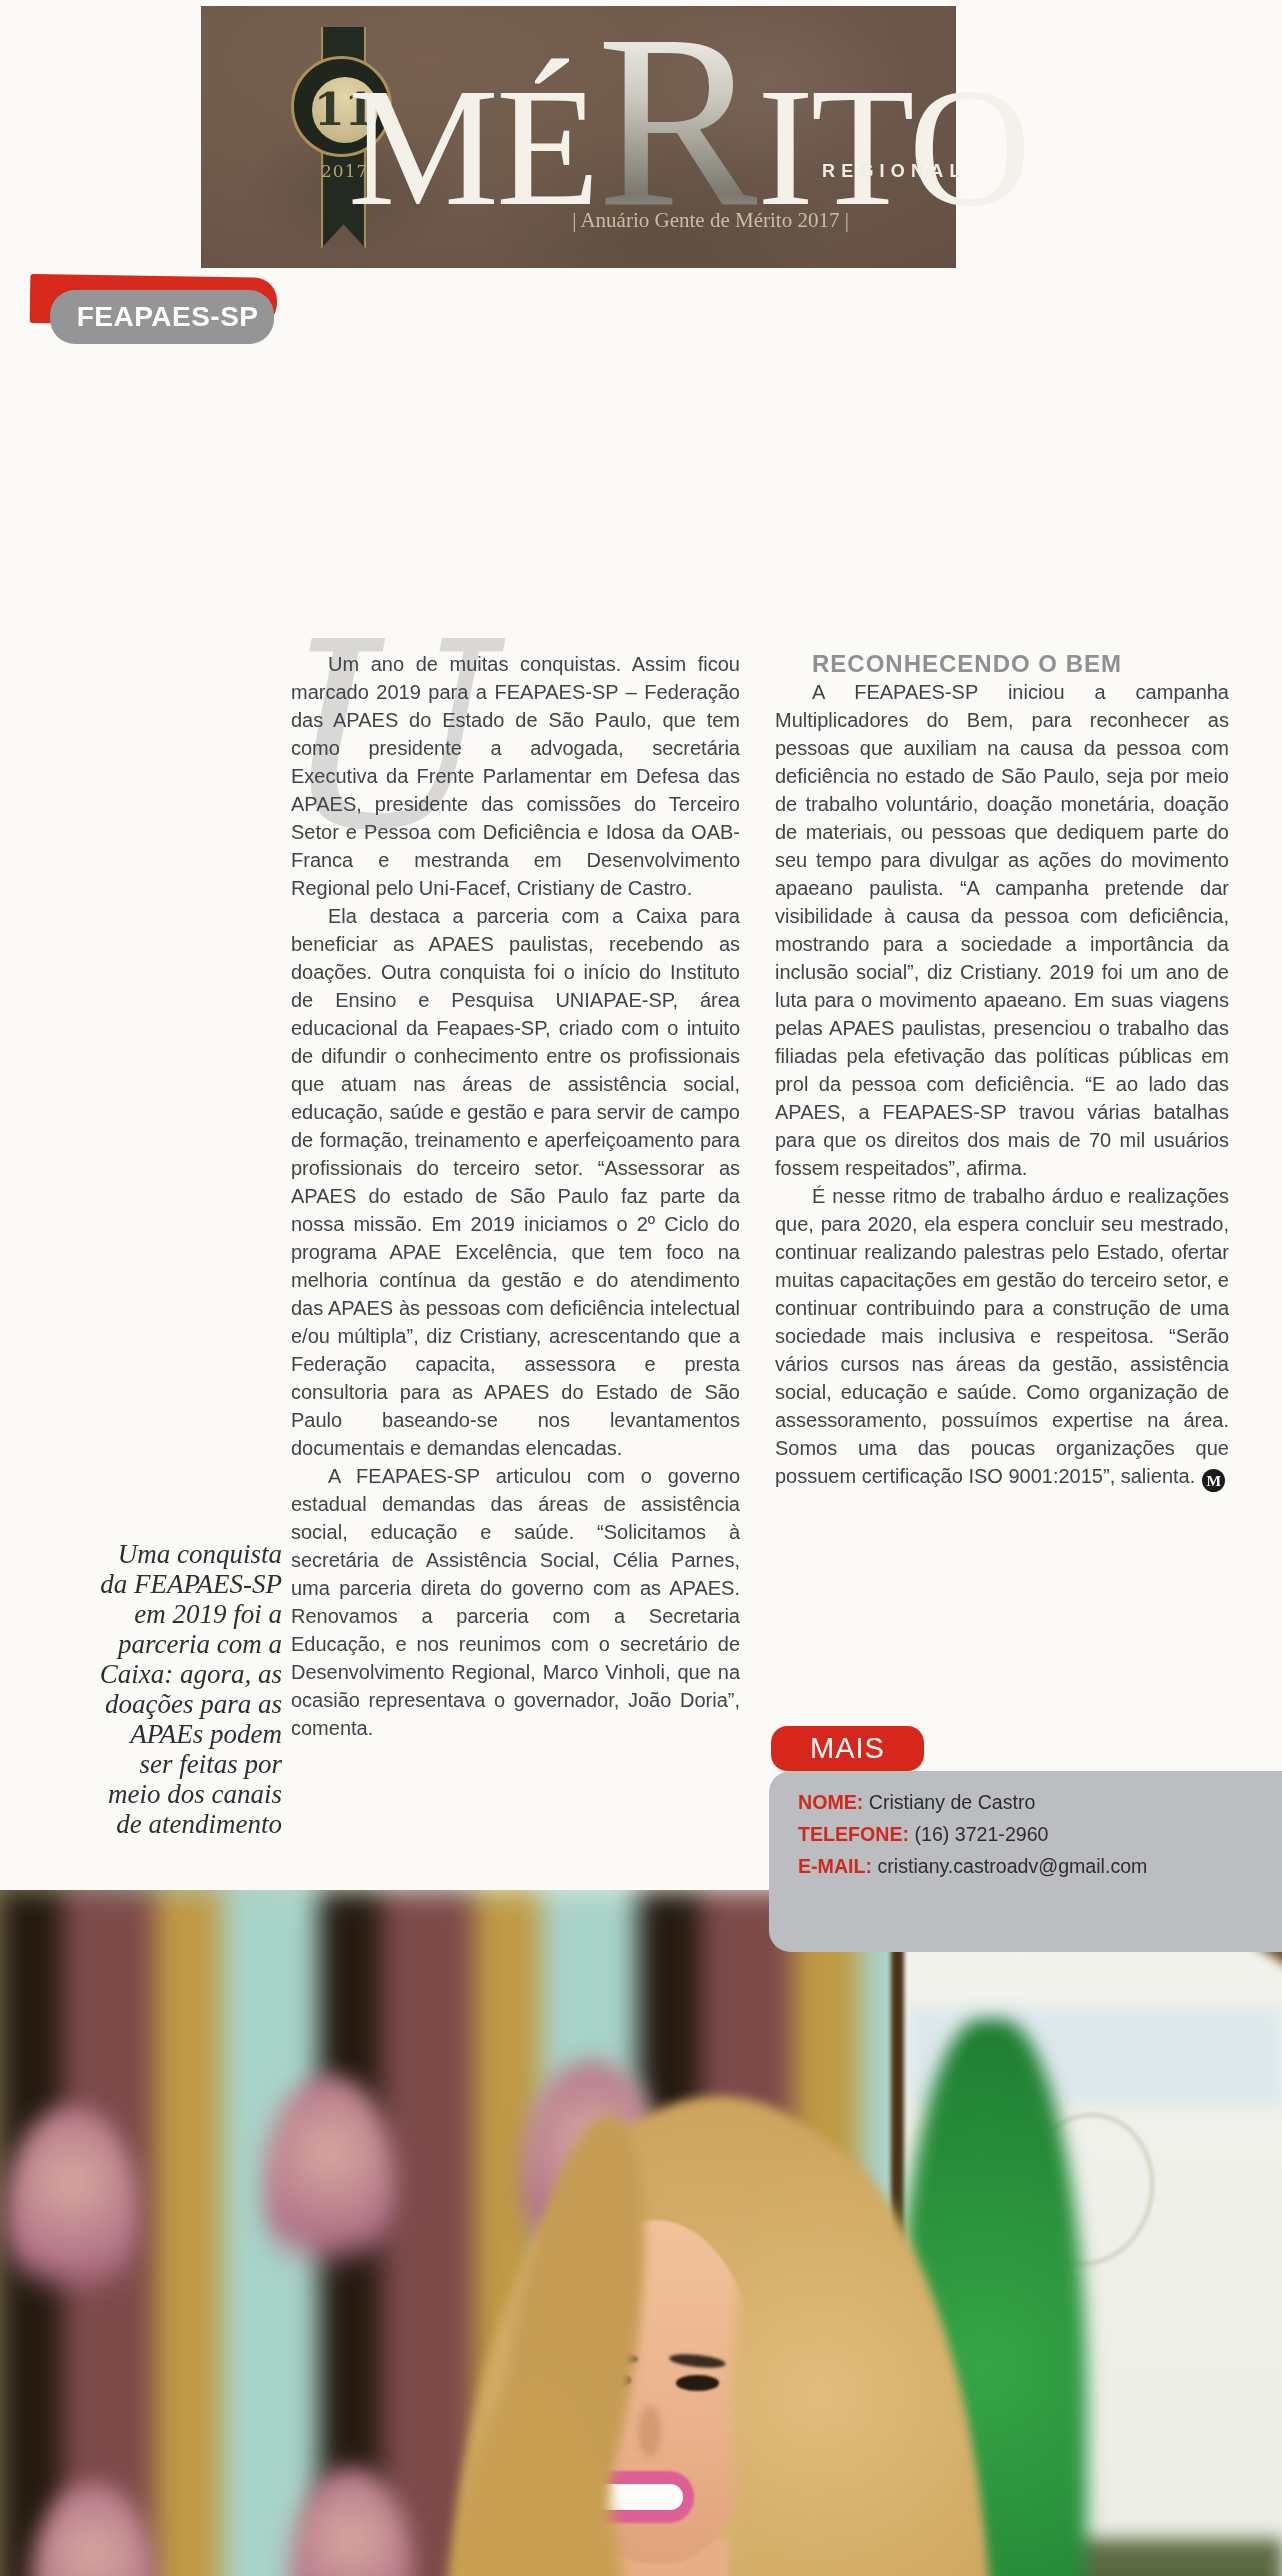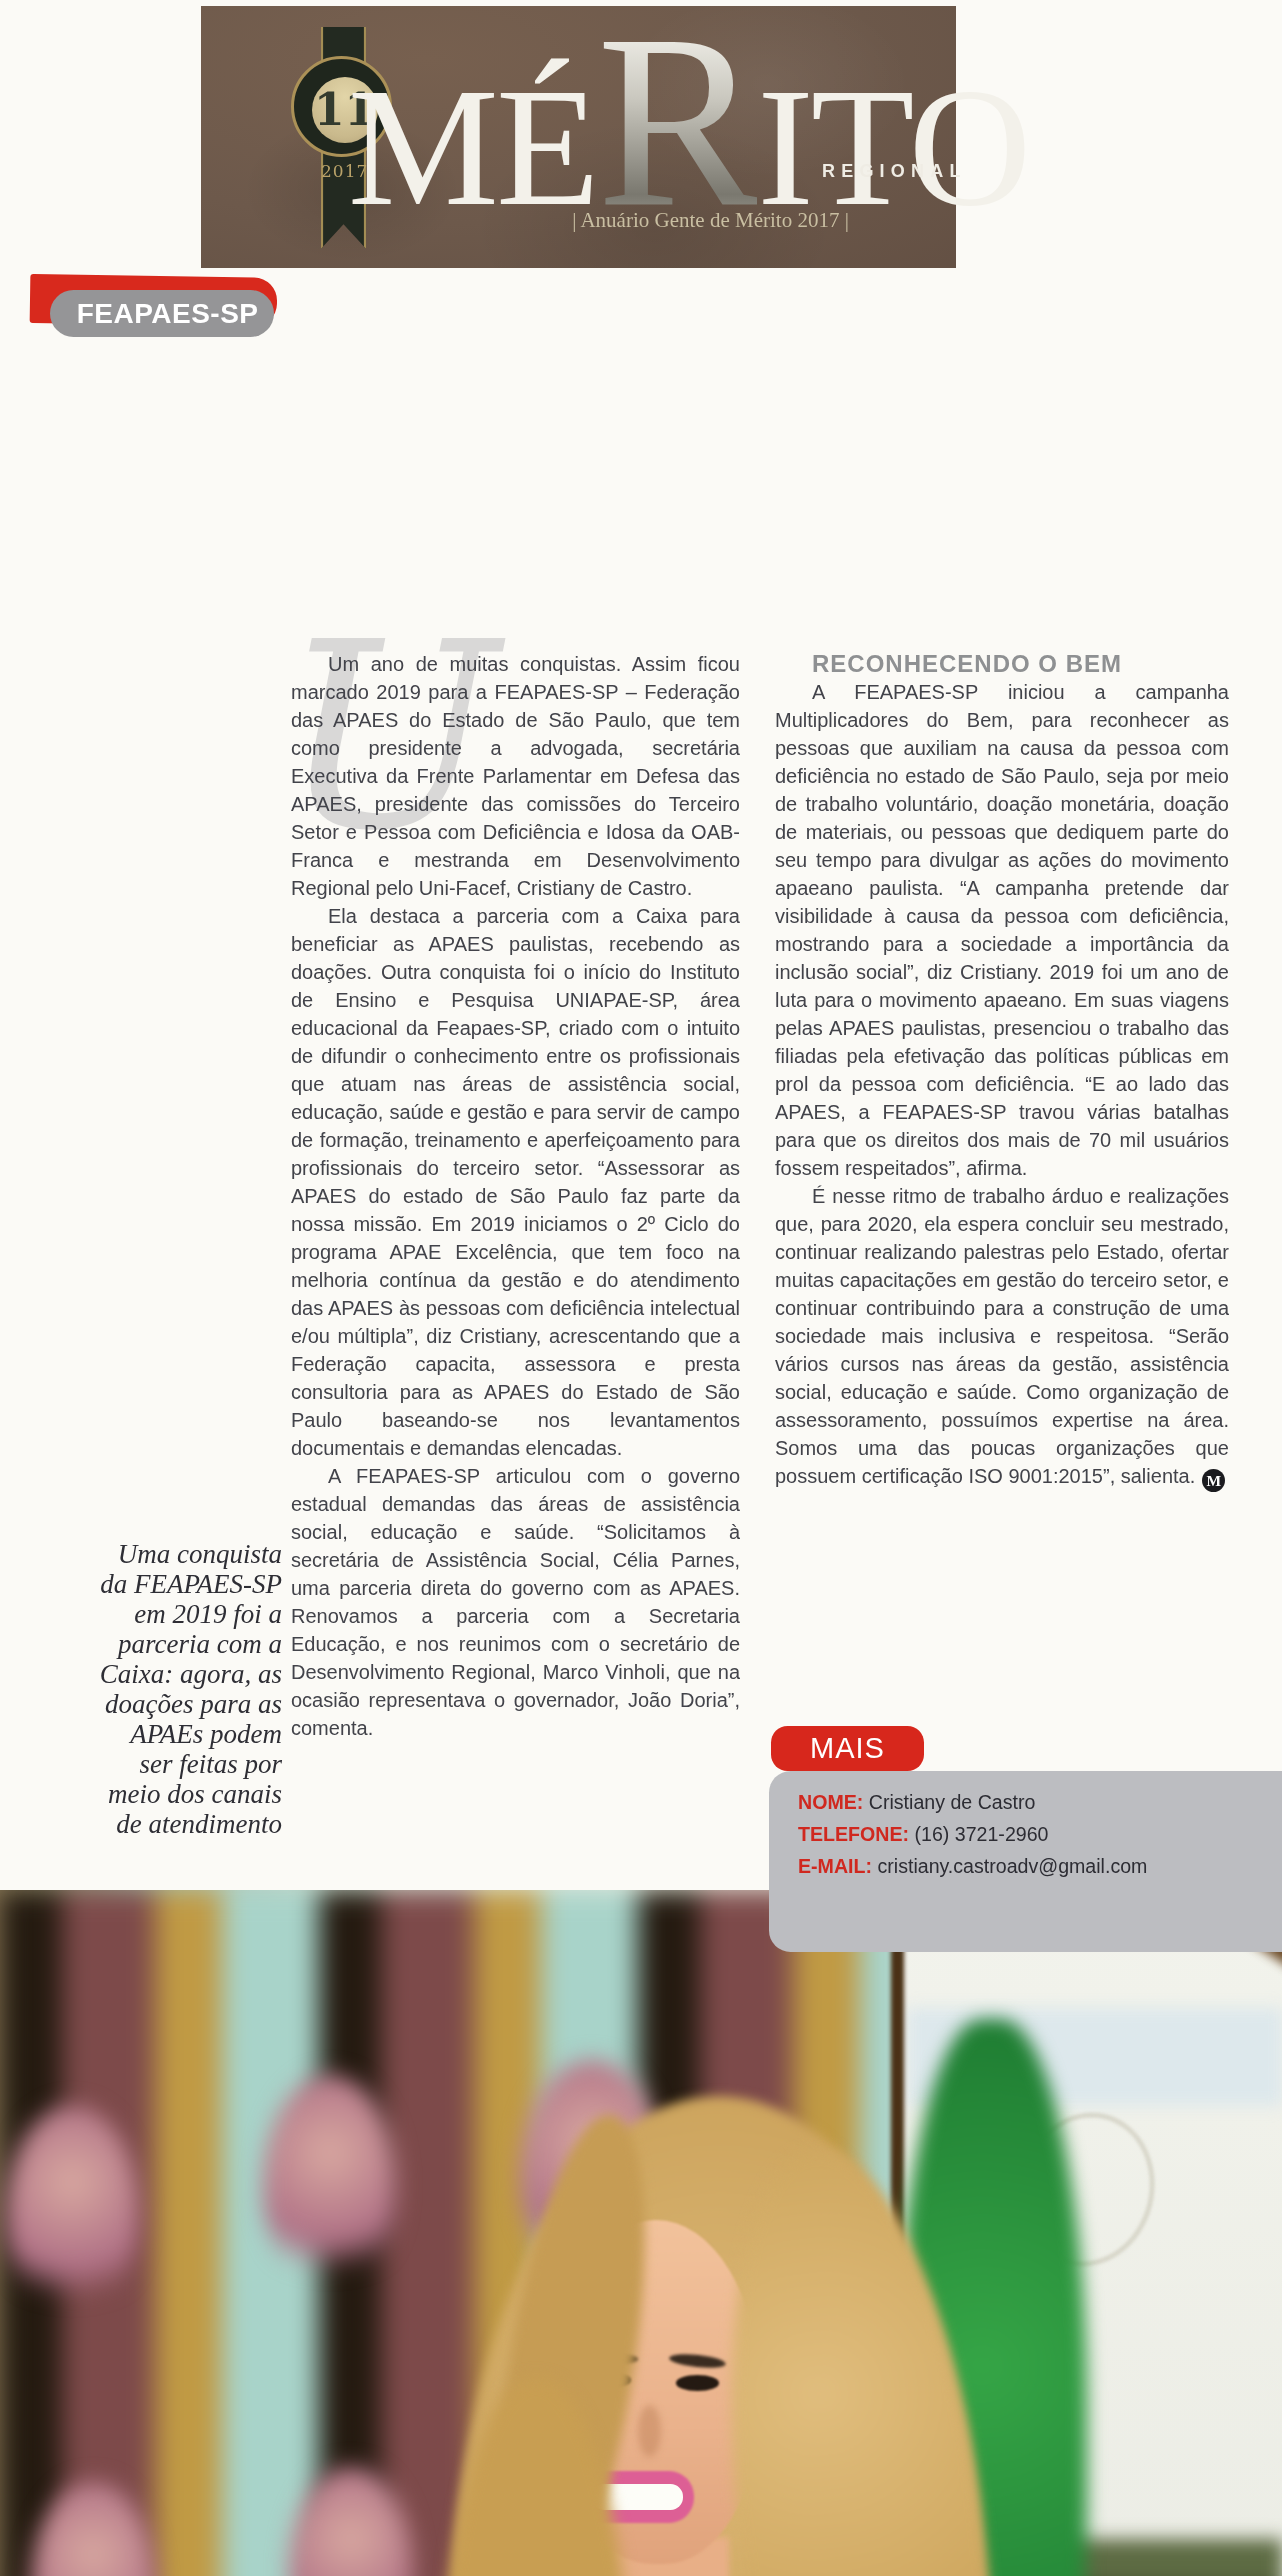--- a/index.html
+++ b/index.html
@@ -33,21 +33,21 @@
          background:linear-gradient(180deg,#f7f6f0 0%,#c9c7be 40%,#7a786f 85%,#9b998f 100%);
          -webkit-background-clip:text;background-clip:text;color:transparent;}
   .brand-sub{position:absolute;left:621px;top:155px;font-size:18px;letter-spacing:6.2px;
          color:#efece4;font-weight:bold;}
   .tagline{position:absolute;left:355px;top:202px;width:309px;text-align:center;
          font-family:"Liberation Serif",serif;font-size:21px;color:#c9bfa2;}
 
   
   .cat-band{position:absolute;left:30px;top:276px;width:247px;height:49px;background:#d8291d;
             border-radius:3.1px 23px 23px 3.1px;transform:rotate(0.9deg);}
-  .cat-pill{position:absolute;left:50px;top:290px;width:224px;height:47px;background:#959597;
+  .cat-pill{position:absolute;left:50px;top:290px;width:224px;height:54px;background:#959597;
             border-radius:25px;display:flex;align-items:center;justify-content:flex-end;
             padding-right:15.5px;color:#fff;font-weight:bold;font-size:28px;letter-spacing:0.5px;}
 
   
   .title{position:absolute;left:149px;top:361px;width:1020px;margin:0;text-align:center;
          font-family:"Liberation Serif",serif;font-style:italic;font-weight:normal;
          font-size:97px;line-height:130px;color:#d6281e;white-space:pre-line;}
 
   
   .dropcap{position:absolute;left:281px;top:608px;z-index:0;font-family:"DejaVu Serif",serif;

